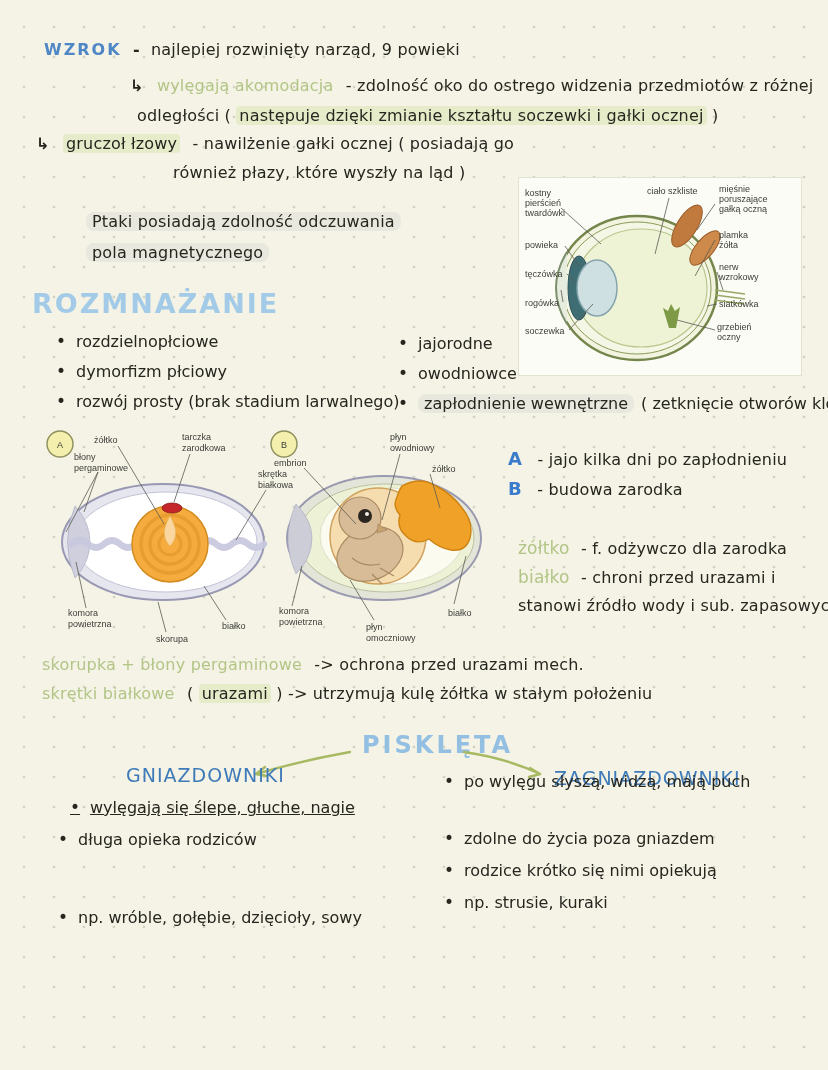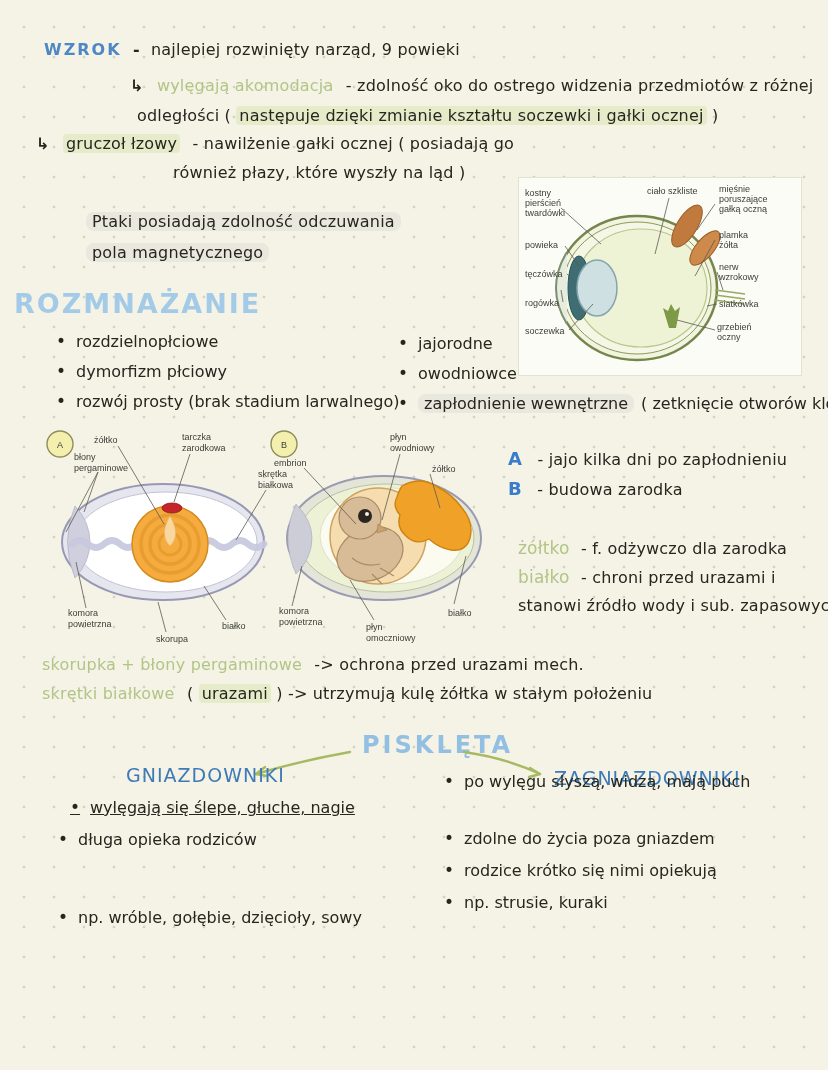--- a/index.html
+++ b/index.html
@@ -115,21 +115,21 @@
       <text x="200" y="60">plamka</text>
       <text x="200" y="70">żółta</text>
       <text x="200" y="92">nerw</text>
       <text x="200" y="102">wzrokowy</text>
       <text x="200" y="129">siatkówka</text>
       <text x="198" y="152">grzebień</text>
       <text x="198" y="162">oczny</text>
     </svg>
   </div>
 
-  <div class="section-head" style="left:14px;top:288px;text-align:center;">ROZMNAŻANIE</div>
+  <div class="section-head" style="left:32px;top:288px;text-align:center;">ROZMNAŻANIE</div>
 
   <div class="bullet" style="left:56px;top:332px;">
       <span>rozdzielnopłciowe</span>
     </div>
   <div class="bullet" style="left:56px;top:362px;">
       <span>dymorfizm płciowy</span>
     </div>
   <div class="bullet" style="left:56px;top:392px;">
       <span>rozwój prosty (brak stadium larwalnego)</span>
     </div>

